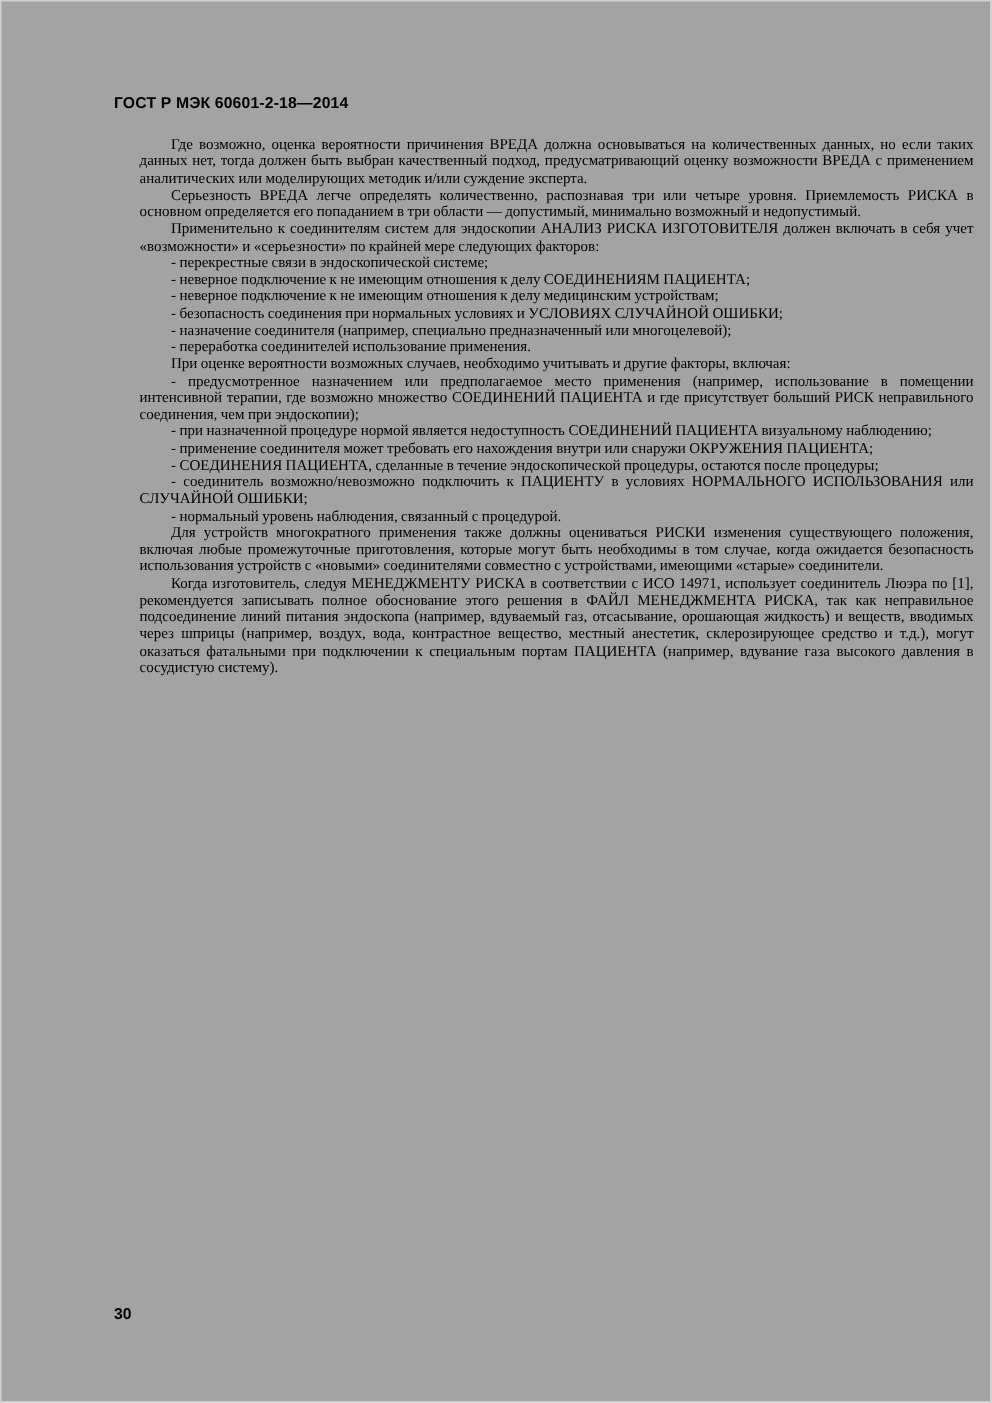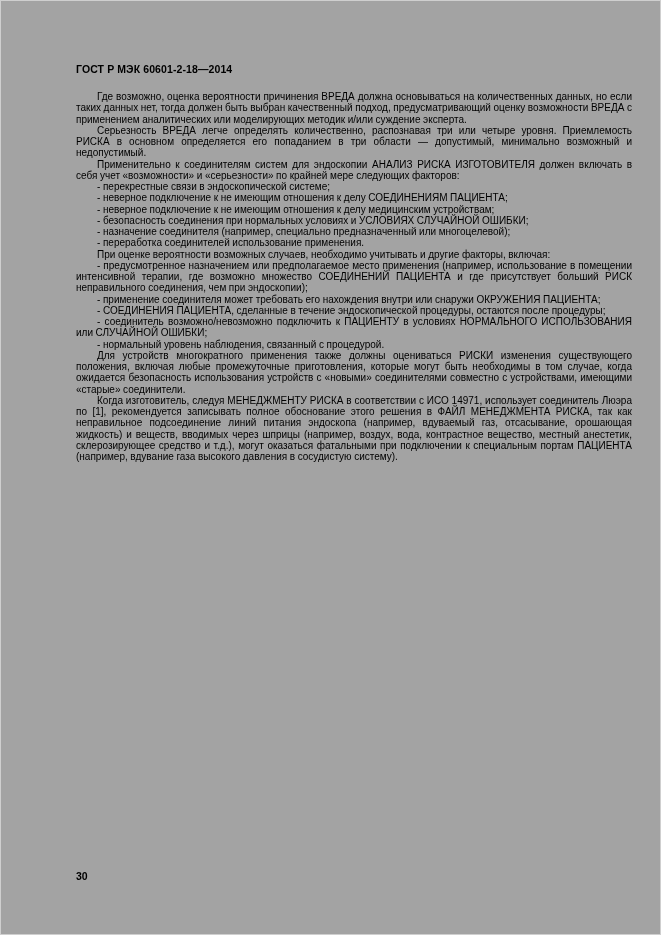--- a/index.html
+++ b/index.html
@@ -23,25 +23,26 @@
     top: 62px;
     left: 75px;
     font-size: 10.5px;
     font-weight: bold;
     letter-spacing: 0.1px;
     white-space: nowrap;
   }
   .content {
     position: absolute;
     top: 90px;
-    left: 75px;
+    left: 92px;
     width: 556px;
     font-size: 10px;
     line-height: 11.25px;
     text-align: justify;
+    font-family: Liberation Serif, serif;
   }
   .content p {
     margin: 0;
     padding: 0;
     text-indent: 21px;
     word-spacing: -0.2px;
   }
   .page-number {
     position: absolute;
     top: 869px;
@@ -62,20 +63,21 @@
     <p>Серьезность ВРЕДА легче определять количественно, распознавая три или четыре уровня. Приемлемость РИСКА в основном определяется его попаданием в три области — допустимый, минимально возможный и недопустимый.</p>
     <p>Применительно к соединителям систем для эндоскопии АНАЛИЗ РИСКА ИЗГОТОВИТЕЛЯ должен включать в себя учет «возможности» и «серьезности» по крайней мере следующих факторов:</p>
     <p>- перекрестные связи в эндоскопической системе;</p>
     <p>- неверное подключение к не имеющим отношения к делу СОЕДИНЕНИЯМ ПАЦИЕНТА;</p>
     <p>- неверное подключение к не имеющим отношения к делу медицинским устройствам;</p>
     <p>- безопасность соединения при нормальных условиях и УСЛОВИЯХ СЛУЧАЙНОЙ ОШИБКИ;</p>
     <p>- назначение соединителя (например, специально предназначенный или многоцелевой);</p>
     <p>- переработка соединителей использование применения.</p>
     <p>При оценке вероятности возможных случаев, необходимо учитывать и другие факторы, включая:</p>
     <p>- предусмотренное назначением или предполагаемое место применения (например, использование в помещении интенсивной терапии, где возможно множество СОЕДИНЕНИЙ ПАЦИЕНТА и где присутствует больший РИСК неправильного соединения, чем при эндоскопии);</p>
+    <p>- при назначенной процедуре нормой является недоступность СОЕДИНЕНИЙ ПАЦИЕНТА визуальному наблюдению;</p>
     <p>- применение соединителя может требовать его нахождения внутри или снаружи ОКРУЖЕНИЯ ПАЦИЕНТА;</p>
     <p>- СОЕДИНЕНИЯ ПАЦИЕНТА, сделанные в течение эндоскопической процедуры, остаются после процедуры;</p>
     <p>- соединитель возможно/невозможно подключить к ПАЦИЕНТУ в условиях НОРМАЛЬНОГО ИСПОЛЬЗОВАНИЯ или СЛУЧАЙНОЙ ОШИБКИ;</p>
     <p>- нормальный уровень наблюдения, связанный с процедурой.</p>
     <p>Для устройств многократного применения также должны оцениваться РИСКИ изменения существующего положения, включая любые промежуточные приготовления, которые могут быть необходимы в том случае, когда ожидается безопасность использования устройств с «новыми» соединителями совместно с устройствами, имеющими «старые» соединители.</p>
     <p>Когда изготовитель, следуя МЕНЕДЖМЕНТУ РИСКА в соответствии с ИСО 14971, использует соединитель Люэра по [1], рекомендуется записывать полное обоснование этого решения в ФАЙЛ МЕНЕДЖМЕНТА РИСКА, так как неправильное подсоединение линий питания эндоскопа (например, вдуваемый газ, отсасывание, орошающая жидкость) и веществ, вводимых через шприцы (например, воздух, вода, контрастное вещество, местный анестетик, склерозирующее средство и т.д.), могут оказаться фатальными при подключении к специальным портам ПАЦИЕНТА (например, вдувание газа высокого давления в сосудистую систему).</p>
   </div>
 
   <div class="page-number">30</div>
 

